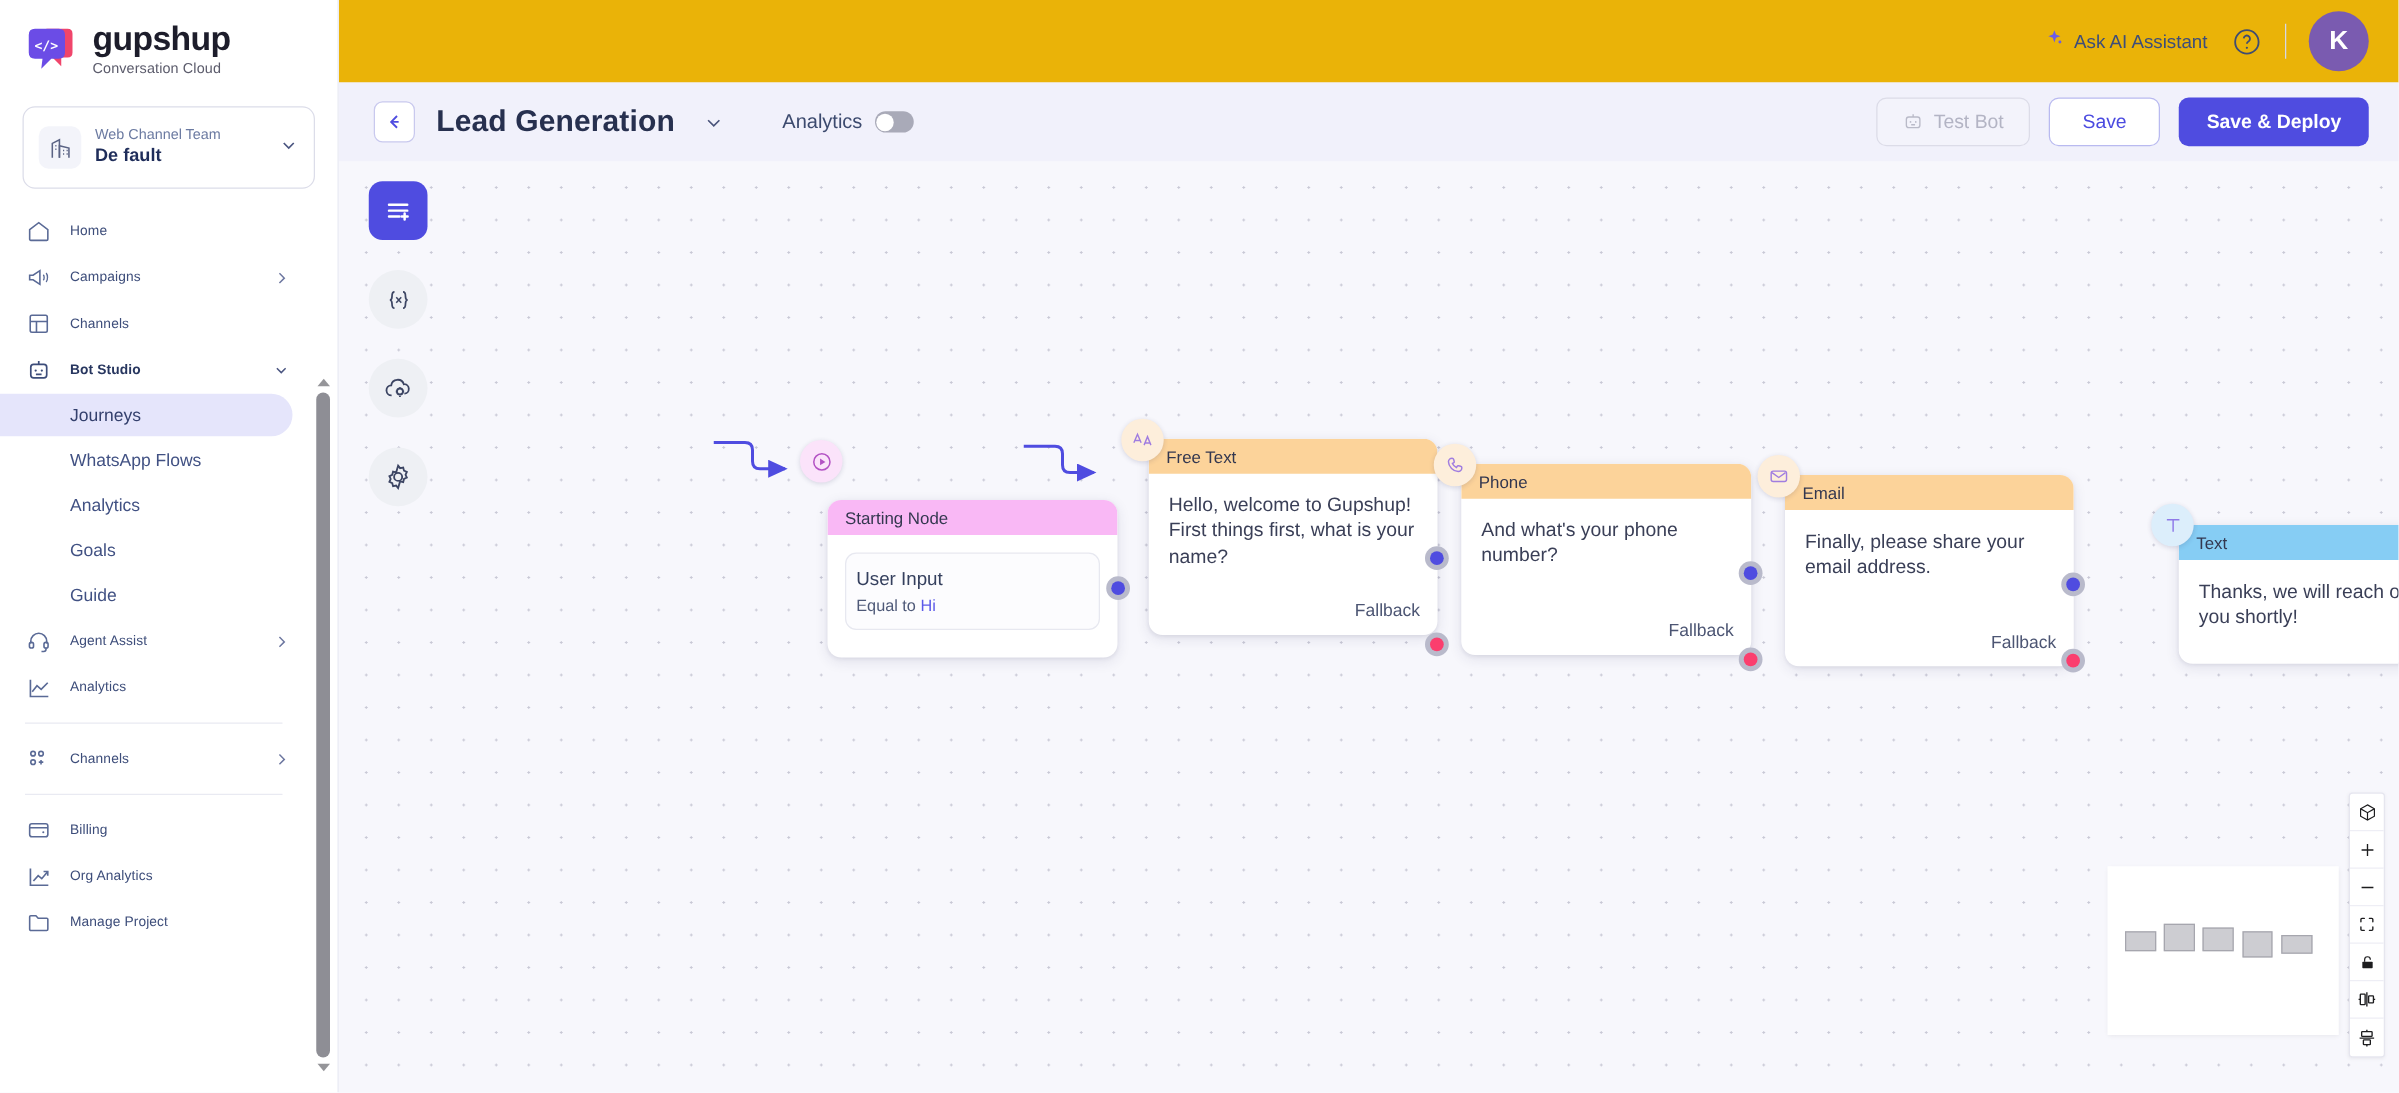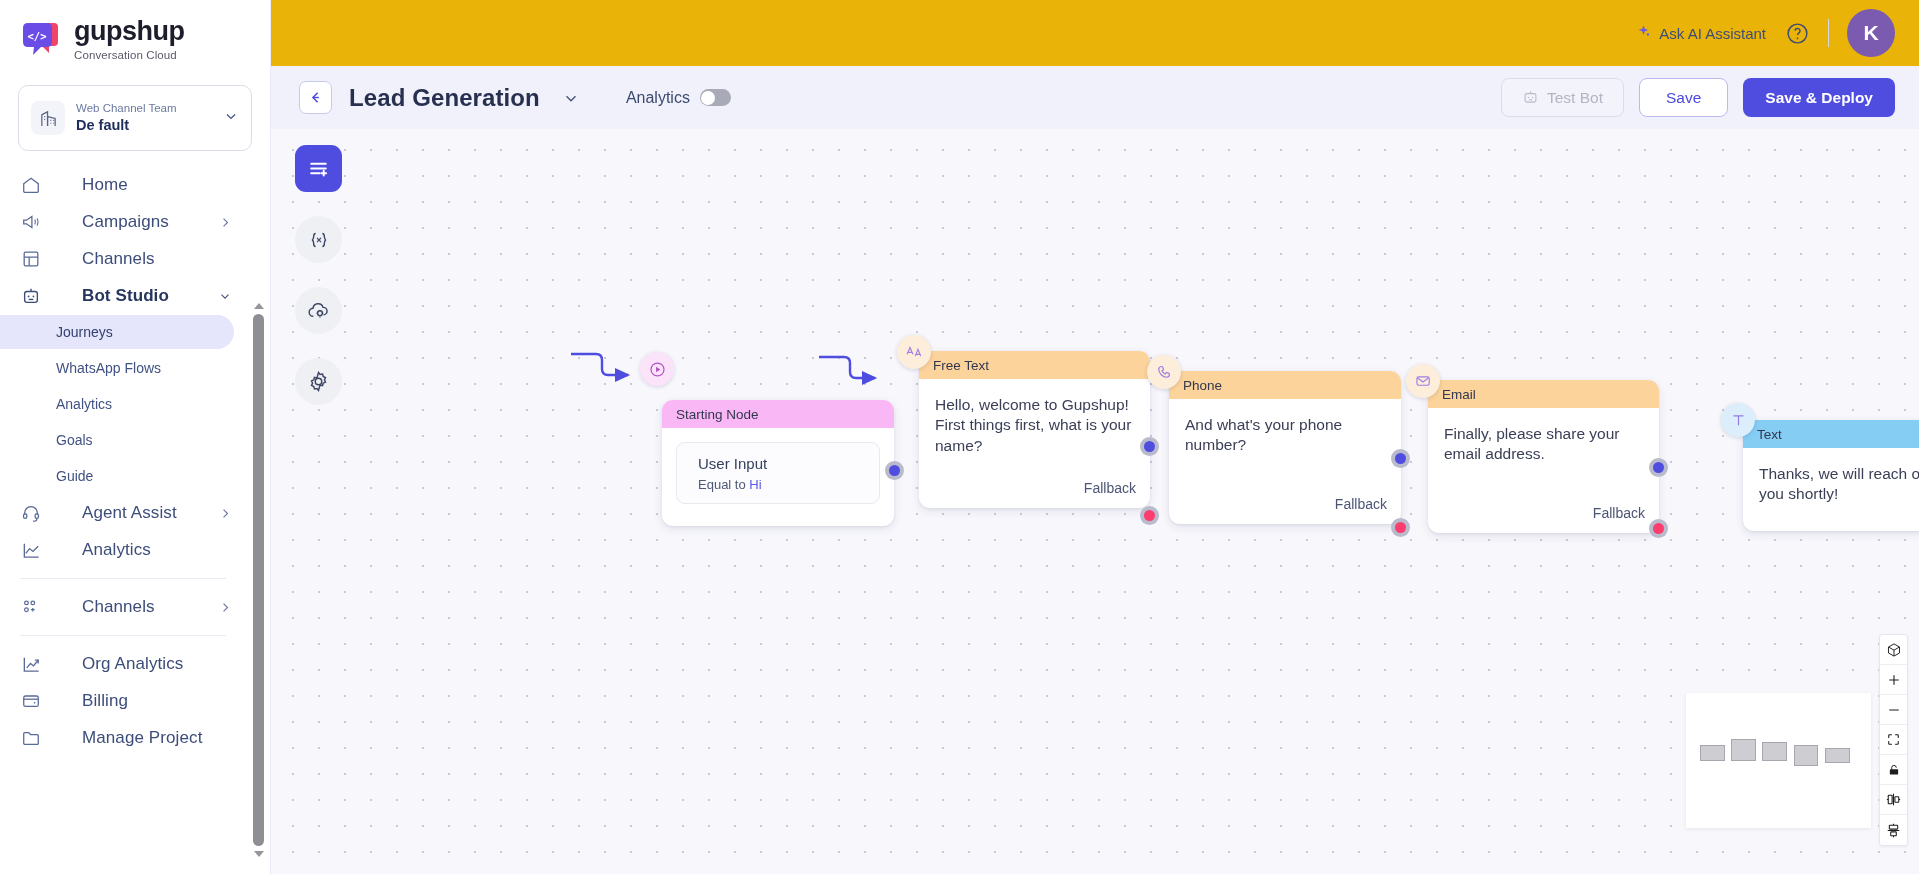--- a/index.html
+++ b/index.html
@@ -42,21 +42,21 @@
     flex: 1; overflow: hidden; position: relative;
     padding-top: 16px;
   }
   .nav-inner { padding-right: 22px; }
   .nav-item {
     height: 36px; display: flex; align-items: center; gap: 14px;
     padding: 0 16px 0 20px; cursor: pointer; margin-bottom: 1px;
     position: relative;
   }
   .nav-item .ico { width: 22px; height: 22px; flex: 0 0 22px; display: flex; align-items: center; justify-content: center; }
-  .nav-item .txt { font-size: 17px; color: #3d4d7a; flex: 1; letter-spacing: .1px; margin-left: 26px; }
+  .nav-item .txt { font-size: 11px; color: #3d4d7a; flex: 1; letter-spacing: .1px; }
   .nav-item.active .txt { font-weight: 700; color: #27365f; }
   .nav-item .chev { width: 14px; flex: 0 0 14px; display: flex; align-items: center; justify-content: center; }
   .nav-sub {
     height: 34px; display: flex; align-items: center; cursor: pointer;
     margin: 0 14px 2px 0; padding-left: 56px; border-radius: 0 18px 18px 0;
     font-size: 14px; color: #415183;
   }
   .nav-sub.sel { background: #e5e5fb; font-weight: 400; color: #34406d; }
   .nav-divider { height: 1px; background: #e9eaf2; margin: 10px 22px 10px 20px; }
 
@@ -143,21 +143,21 @@
   .node-head { height: 28px; display: flex; align-items: center; padding: 0 14px; font-size: 13.5px; color: #33374f; }
   .node-body { padding: 16px 16px 10px 16px; }
   .node-msg { font-size: 15.5px; line-height: 1.32; color: #3a3f57; }
   .node-fb { display: flex; justify-content: flex-end; font-size: 14px; color: #4c5573; padding: 14px 14px 12px 0; }
   .badge {
     position: absolute; width: 34px; height: 34px; border-radius: 50%;
     display: flex; align-items: center; justify-content: center;
     box-shadow: 0 1px 4px rgba(40,40,90,.16);
   }
   .userinput-box {
-    border: 1px solid #e7e8f0; border-radius: 9px; padding: 11px 21px;
+    border: 1px solid #e7e8f0; border-radius: 9px; padding: 11px 8px;
     background: #fcfcfe;
   }
   .ui-title { font-size: 15px; color: #35405e; line-height: 1.3; }
   .ui-sub { font-size: 13px; color: #4e5978; margin-top: 3px; }
   .ui-sub .hi { color: #5b59e8; }
 
   .port {
     position: absolute; width: 19px; height: 19px; border-radius: 50%;
     background: #b9bacb; display: flex; align-items: center; justify-content: center;
     cursor: crosshair;
@@ -341,38 +341,38 @@
             <svg width="13" height="13" viewBox="0 0 20 20" fill="none" stroke="#6d77a0" stroke-width="1.8">
                 <path d="M7 4l6 6-6 6"></path>
               </svg>
           </span>
         </div>
 
         <div class="nav-divider"></div>
 
         <div class="nav-item">
           <span class="ico">
+            <svg width="20" height="20" viewBox="0 0 22 22" fill="none" stroke="#5a6a96" stroke-width="1.4">
+                <rect x="3" y="5.5" width="16" height="11.5" rx="2"></rect>
+                <path d="M3 9h16"></path>
+                <circle cx="15" cy="13" r=".9" fill="#5a6a96" stroke="none"></circle>
+              </svg>
+          </span>
+          <span class="txt">Billing</span>
+        </div>
+
+        <div class="nav-item">
+          <span class="ico">
             <svg width="21" height="21" viewBox="0 0 22 22" fill="none" stroke="#5a6a96" stroke-width="1.4">
                 <path d="M3.5 4v14h15"></path>
                 <path d="M6 14.5l4-4.5 3 2.5 5-6"></path>
                 <path d="M14.5 6.5H18V10"></path>
               </svg>
           </span>
           <span class="txt">Org Analytics</span>
-        </div>
-
-        <div class="nav-item">
-          <span class="ico">
-            <svg width="20" height="20" viewBox="0 0 22 22" fill="none" stroke="#5a6a96" stroke-width="1.4">
-                <rect x="3" y="5.5" width="16" height="11.5" rx="2"></rect>
-                <path d="M3 9h16"></path>
-                <circle cx="15" cy="13" r=".9" fill="#5a6a96" stroke="none"></circle>
-              </svg>
-          </span>
-          <span class="txt">Billing</span>
         </div>
 
         <div class="nav-item">
           <span class="ico">
             <svg width="20" height="20" viewBox="0 0 22 22" fill="none" stroke="#5a6a96" stroke-width="1.4">
                 <path d="M3 17V6a1 1 0 011-1h4.5l2 2.2H18a1 1 0 011 1V17a1 1 0 01-1 1H4a1 1 0 01-1-1z"></path>
               </svg>
           </span>
           <span class="txt">Manage Project</span>
         </div>

